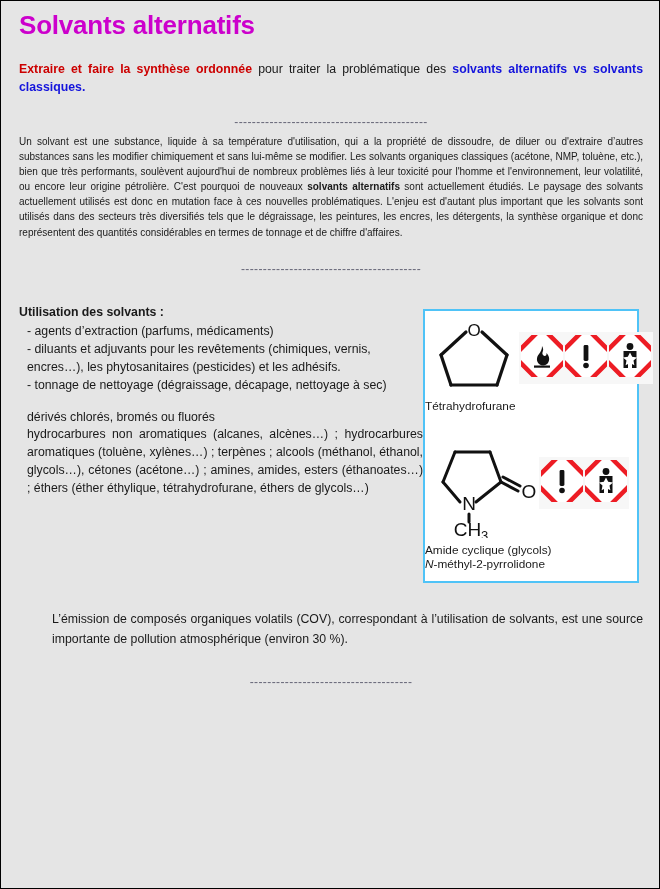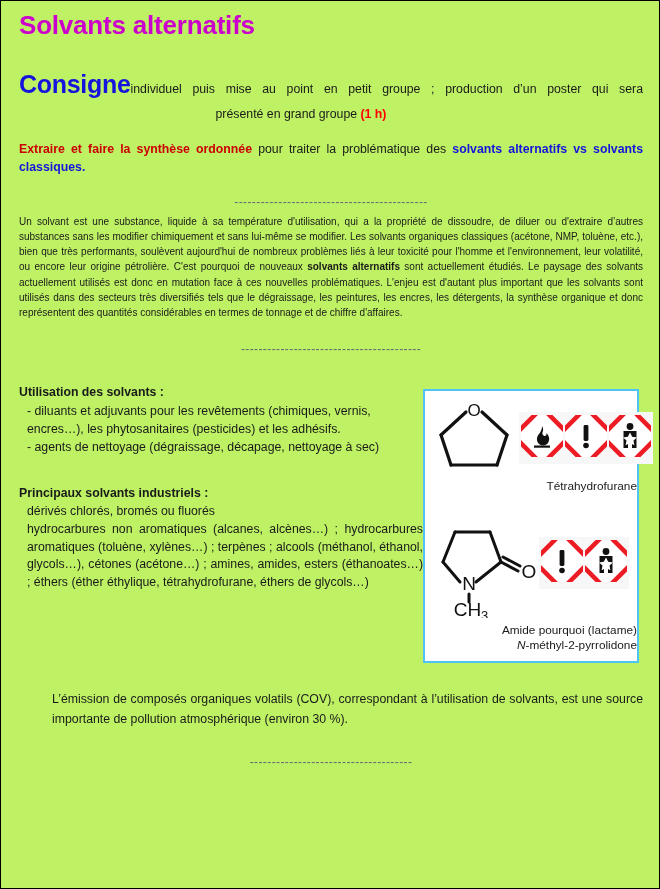--- a/index.html
+++ b/index.html
@@ -9,21 +9,21 @@
   }
   body {
     font-family: "Liberation Sans", sans-serif;
   }
   .page {
     position: relative;
     width: 660px;
     height: 889px;
     box-sizing: border-box;
     border: 1px solid #000000;
-    background: #bef264;
+    background: #e5e5e5;
     overflow: hidden;
   }
   .inner {
     position: absolute;
     left: 18px;
     right: 16px;
     top: 0;
   }
 
   
@@ -163,21 +163,21 @@
     align-items: center;
   }
   .struct { flex: none; }
   .ghs-strip {
     display: flex;
     gap: 2px;
     background: #f7f7f7;
     padding: 3px 2px;
   }
   .chem-caption {
-    text-align: right;
+    text-align: left;
     font-size: 11.8px;
     color: #1a1a1a;
     line-height: 1.25;
   }
   .chem-caption .ital { font-style: italic; }
 
   
   .cov {
     margin-top: 20px;
     font-size: 12.3px;
@@ -188,53 +188,45 @@
   }
 </style>
 </head>
 <body>
 
 <div class="page">
   <div class="inner">
 
     <h1 class="doc-title">Solvants alternatifs</h1>
 
-    <div class="consigne-block">
-      <div class="consigne-line1">
-        <span class="consigne-word">Consigne</span><span class="consigne-text">individuel puis mise au point en petit groupe ; production d’un poster qui sera</span>
-      </div>
-      <div class="consigne-line2">
-        <span>présenté en grand groupe </span><span class="time-badge">(1 h)</span>
-      </div>
-    </div>
 
     <div class="extraire">
       <span class="red-bold">Extraire et faire la synthèse ordonnée</span><span> pour traiter la problématique des </span><span class="blue-bold">solvants alternatifs vs solvants classiques.</span>
     </div>
 
     <div class="sep sep-1">--------------------------------------------</div>
 
 
     <div class="main-para">
       <span>Un solvant est une substance, liquide à sa température d'utilisation, qui a la propriété de dissoudre, de diluer ou d'extraire d’autres substances sans les modifier chimiquement et sans lui-même se modifier. Les solvants organiques classiques (acétone, NMP, toluène, etc.), bien que très performants, soulèvent aujourd'hui de nombreux problèmes liés à leur toxicité pour l'homme et l'environnement, leur volatilité, ou encore leur origine pétrolière. C'est pourquoi de nouveaux </span><b>solvants alternatifs</b><span> sont actuellement étudiés. Le paysage des solvants actuellement utilisés est donc en mutation face à ces nouvelles problématiques. L'enjeu est d'autant plus important que les solvants sont utilisés dans des secteurs très diversifiés tels que le dégraissage, les peintures, les encres, les détergents, la synthèse organique et donc représentent des quantités considérables en termes de tonnage et de chiffre d'affaires.</span>
     </div>
 
     <div class="sep sep-2">-----------------------------------------</div>
 
     <div class="cols">
 
       <div class="col-left">
         <div class="sec-head">Utilisation des solvants :</div>
         <ul class="bullets">
+          <li>- agents d’extraction (parfums, médicaments)</li>
           <li>- diluants et adjuvants pour les revêtements (chimiques, vernis, encres…), les phytosanitaires (pesticides) et les adhésifs.</li>
-          <li>- agents de nettoyage (dégraissage, décapage, nettoyage à sec)</li>
+          <li>- tonnage de nettoyage (dégraissage, décapage, nettoyage à sec)</li>
         </ul>
 
         <div class="sec2">
-          <div class="sec-head">Principaux solvants industriels :</div>
           <div class="sol-list nojust">dérivés chlorés, bromés ou fluorés</div>
           <div class="sol-list">hydrocarbures non aromatiques (alcanes, alcènes…) ; hydrocarbures aromatiques (toluène, xylènes…) ; terpènes ; alcools (méthanol, éthanol, glycols…), cétones (acétone…) ; amines, amides, esters (éthanoates…) ; éthers (éther éthylique, tétrahydrofurane, éthers de glycols…)</div>
         </div>
       </div>
 
       <div class="chem-box">
 
         <div class="chem-entry" style="padding-top:8px;">
           <div class="chem-row">
             <div class="struct" style="margin-left:10px;">
@@ -315,21 +307,21 @@
                   <rect x="1" y="1" width="40" height="40" rx="3" fill="#fff" transform="rotate(45 21 21)" stroke="#ED1C24" stroke-width="4.5"></rect>
                   <circle cx="21" cy="11.5" r="3.4" fill="#111"></circle>
                   <path d="M14.5 16 h13 v9 h-13 z" fill="#111"></path>
                   <path d="M14.5 25 h4.5 v8 h-4.5 z M23 25 h4.5 v8 h-4.5 z" fill="#111"></path>
                   <path d="M21 17.5 l2.2 4.3 l4.8 .6 l-3.5 3.2 l.9 4.7 l-4.4 -2.3 l-4.4 2.3 l.9 -4.7 l-3.5 -3.2 l4.8 -.6 z" fill="#fff"></path>
                 </svg>
               </span>
             </div>
           </div>
           <div class="chem-caption" style="margin-top:1px;">
-            <div>Amide pourquoi (lactame)</div>
+            <div>Amide cyclique (glycols)</div>
             <div><span class="ital">N</span><span>-méthyl-2-pyrrolidone</span></div>
           </div>
         </div>
 
       </div>
     </div>
 
     <div class="cov">L’émission de composés organiques volatils (COV), correspondant à l’utilisation de solvants, est une source importante de pollution atmosphérique (environ 30 %).</div>
 
     <div class="sep sep-3">-------------------------------------</div>

